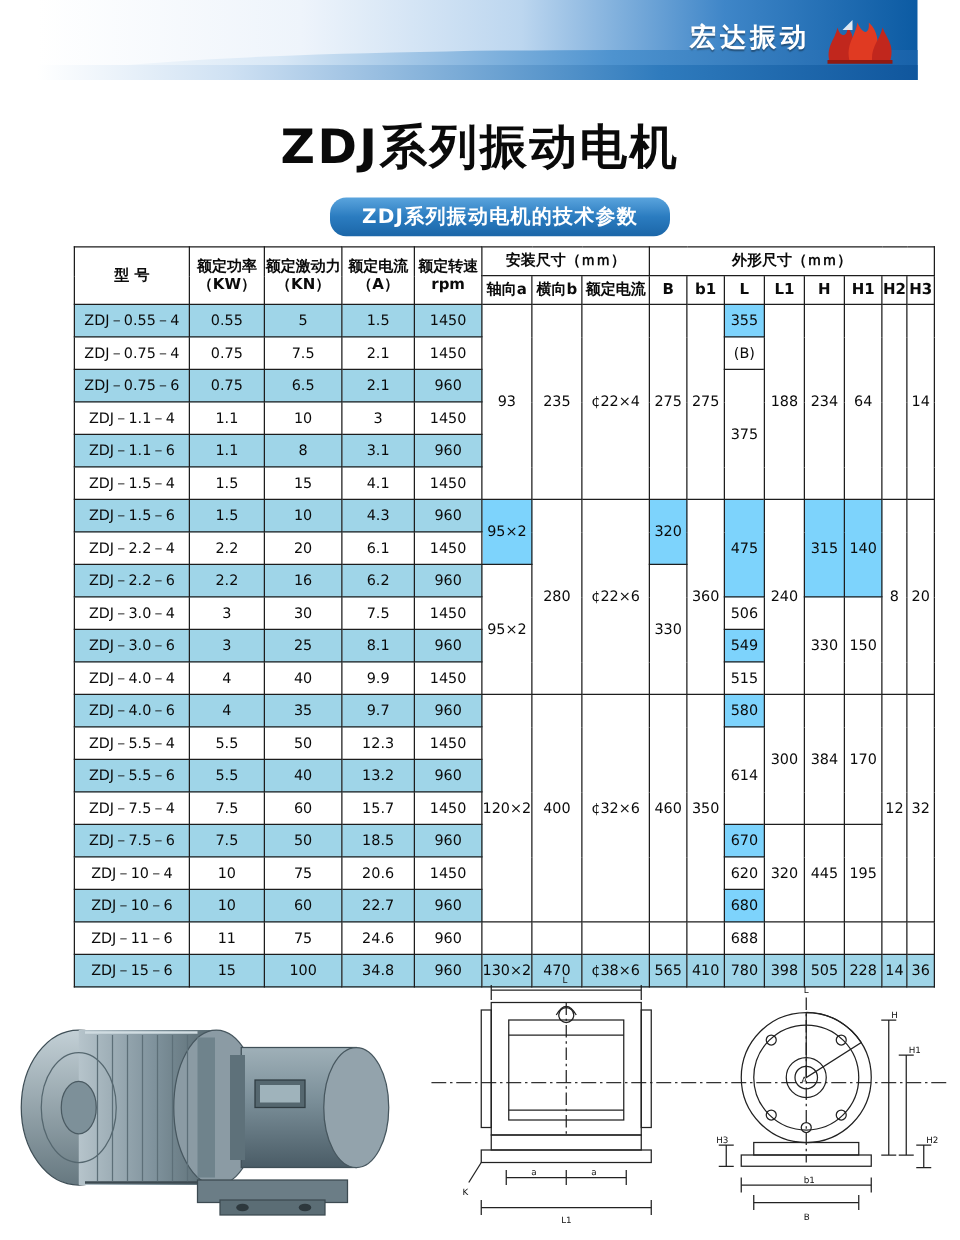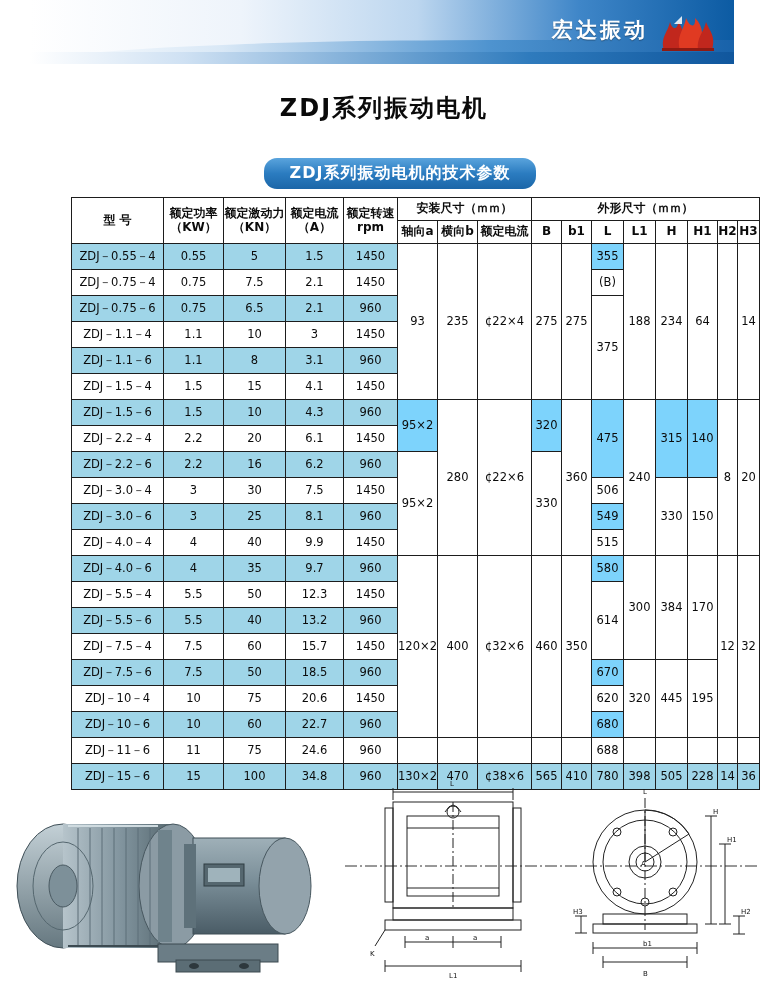--- a/index.html
+++ b/index.html
@@ -32,36 +32,36 @@
     font-size:21px;font-weight:bold;color:#ffffff;letter-spacing:3px;
     text-shadow:0 1px 1px rgba(0,0,0,.35);
     font-family:"DejaVu Sans", sans-serif;
   }
   .logo{
     position:absolute;right:14px;top:4px;width:66px;height:50px;
   }
   
   .title{
     position:absolute;left:0;top:92px;width:768px;text-align:center;
-    font-size:24px;font-weight:bold;color:#0a0a0a;letter-spacing:2px;
+    font-size:38px;font-weight:bold;color:#0a0a0a;letter-spacing:2px;
     font-family:"DejaVu Sans", sans-serif;
   }
   .subtitle-wrap{
     position:absolute;left:16px;top:158px;width:768px;text-align:center;
   }
   .subtitle{
     display:inline-block;
     background:linear-gradient(180deg,#5aa4dd 0%,#2b7cc0 50%,#1b66a8 100%);
     color:#ffffff;font-size:16px;font-weight:bold;letter-spacing:1px;
     padding:5px 26px;border-radius:13px;
     font-family:"DejaVu Sans", sans-serif;
   }
   
   .table-wrap{
-    position:absolute;left:54px;top:197px;width:684px;padding-left:17px;
+    position:absolute;left:42px;top:197px;width:684px;padding-left:17px;
   }
   table.spec{
     border-collapse:collapse;width:684px;
     background:#ffffff;
     table-layout:fixed;
   }
   table.spec th, table.spec td{
     border:1px solid #1d1d1d;
     text-align:center;
     vertical-align:middle;

